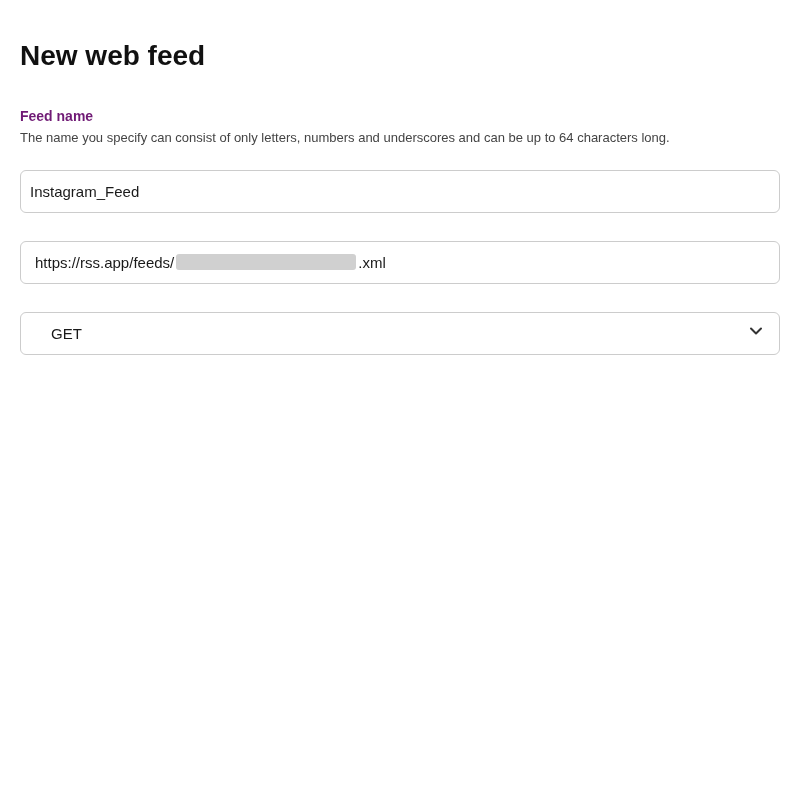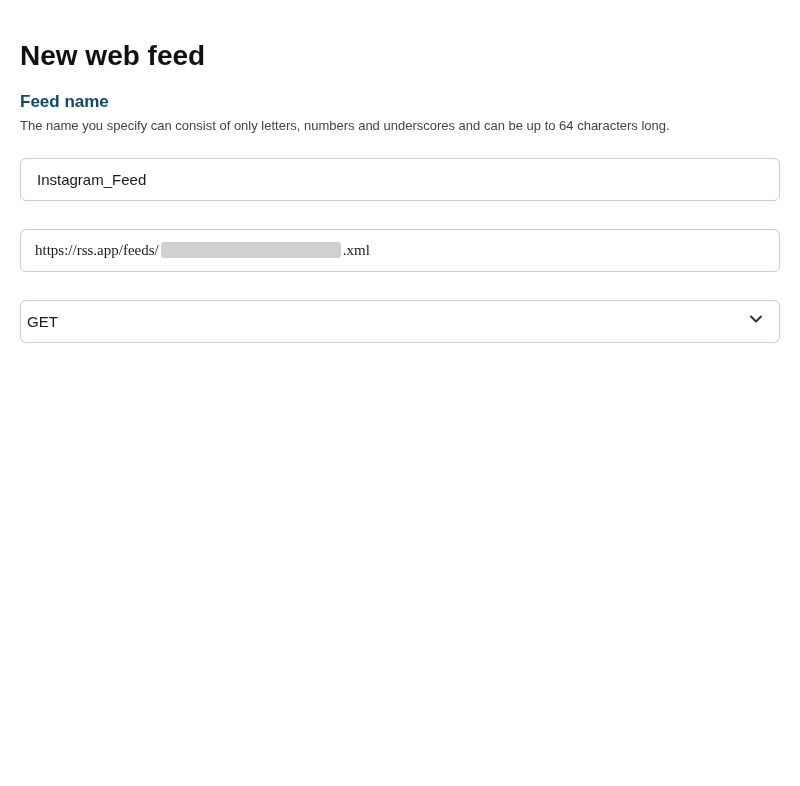--- a/index.html
+++ b/index.html
@@ -13,58 +13,57 @@
       font-family: -apple-system, BlinkMacSystemFont, 'Segoe UI', Helvetica, Arial, sans-serif;
       color: #1a1a1a;
       width: 800px;
       min-height: 786px;
       padding: 40px 20px 40px 20px;
     }
 
     .page-title {
       font-size: 28px;
       font-weight: 700;
-      margin-bottom: 20px;
+      margin-bottom: 36px;
       color: #111111;
     }
 
     .form-section {
       margin-bottom: 28px;
     }
 
     .field-label {
-      font-size: 17px;
+      font-size: 14px;
       font-weight: 700;
       margin-bottom: 4px;
-      color: #0c4a6e;
+      color: #701a75;
     }
 
     .field-description {
       font-size: 13px;
       color: #444444;
       margin-bottom: 22px;
       line-height: 1.5;
     }
 
     .text-input {
       width: 100%;
       border: 1.5px solid #cccccc;
       border-radius: 6px;
-      padding: 12px 16px;
+      padding: 12px 9px;
       font-size: 15px;
       color: #1a1a1a;
       background: #ffffff;
       outline: none;
       font-family: inherit;
     }
 
     .url-input-wrapper {
       position: relative;
       width: 100%;
-      font-family: Liberation Serif, serif;
     }
 
     .url-input {
       width: 100%;
       border: 1.5px solid #cccccc;
       border-radius: 6px;
       padding: 12px 14px;
       font-size: 15px;
       color: #1a1a1a;
       background: #ffffff;
@@ -74,21 +73,21 @@
 
     .select-wrapper {
       position: relative;
       width: 100%;
     }
 
     .select-wrapper select {
       width: 100%;
       border: 1.5px solid #cccccc;
       border-radius: 6px;
-      padding: 12px 6px;
+      padding: 12px 30px;
       font-size: 15px;
       color: #1a1a1a;
       background: #ffffff;
       outline: none;
       font-family: inherit;
       appearance: none;
       -webkit-appearance: none;
       cursor: pointer;
     }
 

